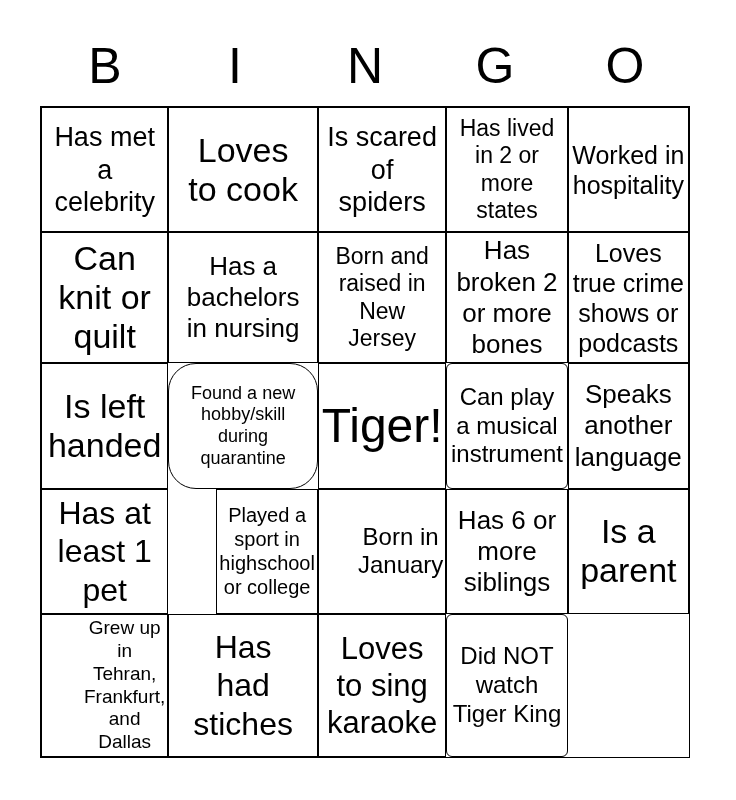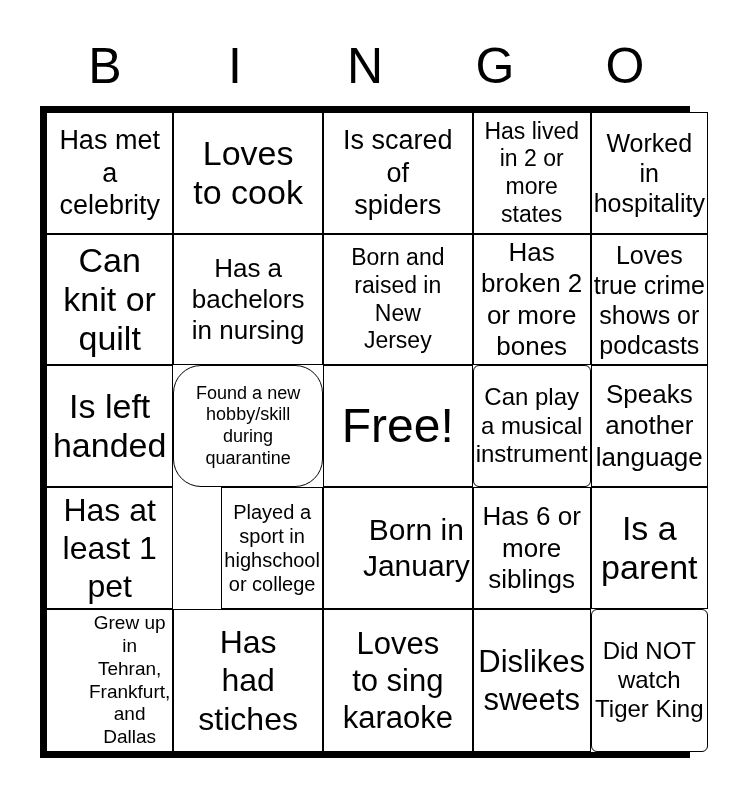--- a/index.html
+++ b/index.html
@@ -30,21 +30,21 @@
     font-weight: 400;
     color: #000000;
   }
   .bingo-grid {
     position: absolute;
     left: 40px;
     top: 106px;
     width: 650px;
     height: 652px;
     box-sizing: border-box;
-    border: 6px solid #000000;
+    border: 1px solid #000000;
     display: grid;
     grid-template-columns: repeat(5, 1fr);
     grid-template-rows: repeat(5, 1fr);
     background: #ffffff;
   }
   .cell {
     box-sizing: border-box;
     border: 1px solid #000000;
     display: flex;
     align-items: center;
@@ -58,21 +58,21 @@
     cursor: pointer;
   }
   .f18 { font-size: 18px; border-radius: 28px; }
   .f19 { font-size: 19px; padding-left: 42px; }
   .f20 { font-size: 20px; margin-left: 48px; }
   .f23 { font-size: 23px; }
   .f24 { font-size: 24px; border-radius: 6px; }
   .f25 { font-size: 25px; }
   .f26 { font-size: 26px; }
   .f27 { font-size: 27px; }
-  .f30 { font-size: 30px; padding-left: 39px; }
+  .f30 { font-size: 24px; padding-left: 39px; }
   .f31 { font-size: 31px; }
   .f32 { font-size: 32px; }
   .f34 { font-size: 34px; line-height: 1.15; }
   .f48 { font-size: 48px; }
 </style>
 </head>
 <body>
 
 <div class="title-row">
   <span class="title-letter">B</span>
@@ -116,21 +116,21 @@
 true crime
 shows or
 podcasts</div>
 
   <div class="cell f34">Is left
 handed</div>
   <div class="cell f18">Found a new
 hobby/skill
 during
 quarantine</div>
-  <div class="cell f48">Free!</div>
+  <div class="cell f48">Tiger!</div>
   <div class="cell f24">Can play
 a musical
 instrument</div>
   <div class="cell f26">Speaks
 another
 language</div>
 
   <div class="cell f32">Has at
 least 1
 pet</div>
@@ -149,18 +149,16 @@
   <div class="cell f19">Grew up in
 Tehran,
 Frankfurt,
 and Dallas</div>
   <div class="cell f32">Has
 had
 stiches</div>
   <div class="cell f31">Loves
 to sing
 karaoke</div>
-  <div class="cell f31">Dislikes
-sweets</div>
   <div class="cell f24">Did NOT
 watch
 Tiger King</div>
 </div>
 
 </body></html>

